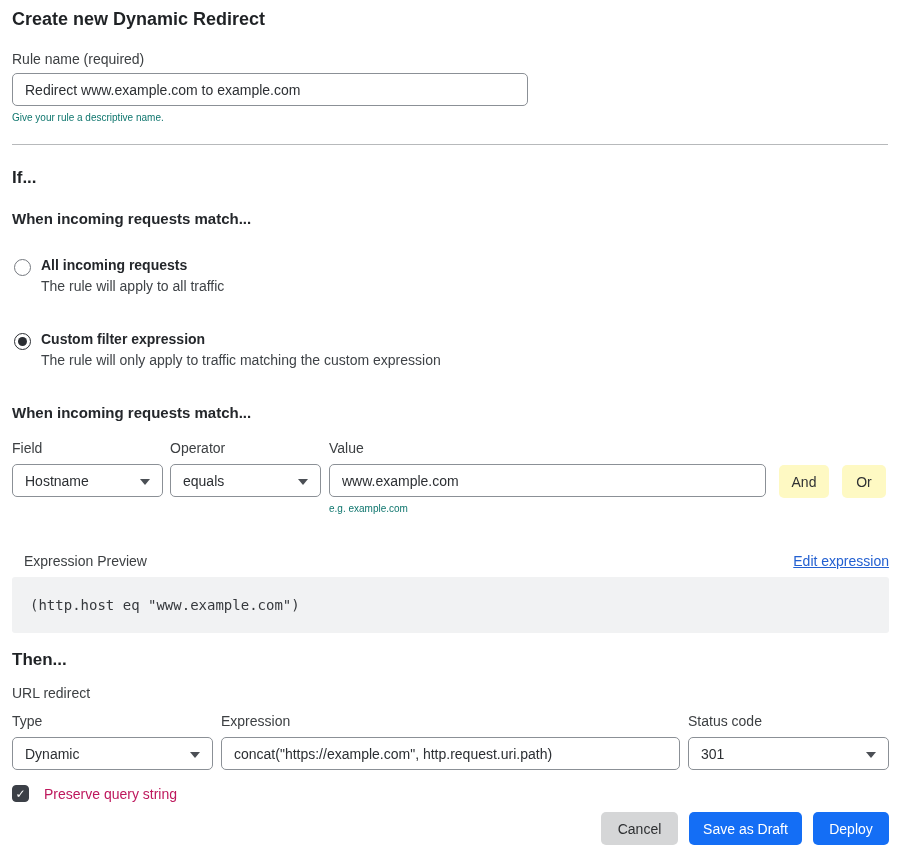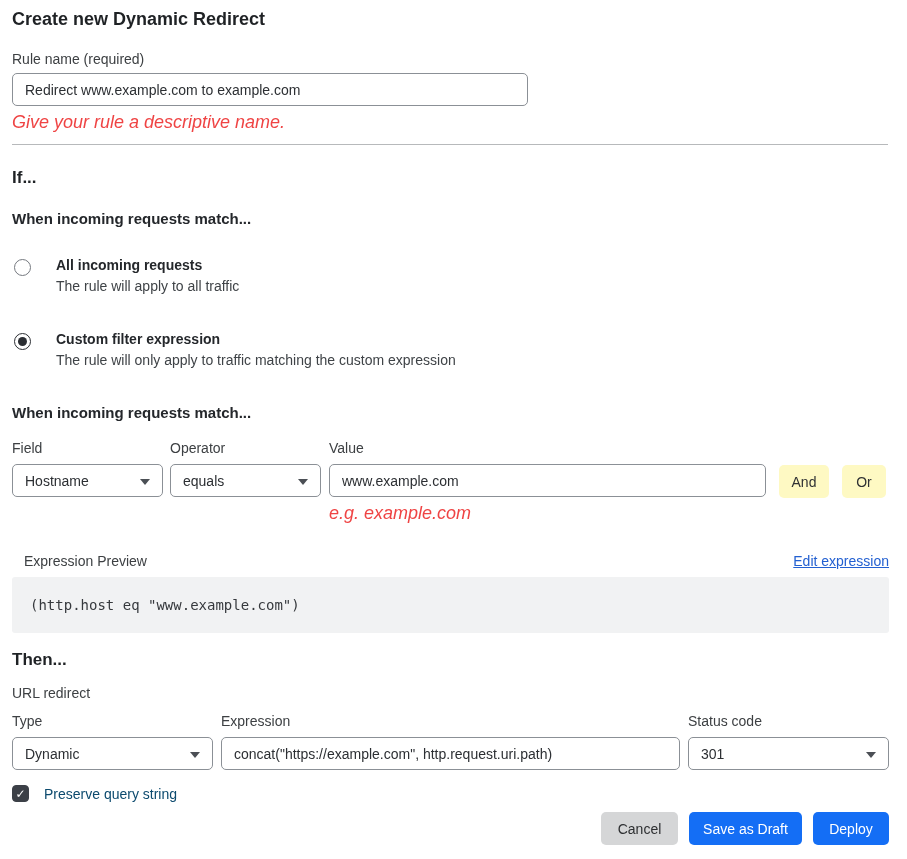--- a/index.html
+++ b/index.html
@@ -11,41 +11,41 @@
     background: #ffffff;
     font-family: "Liberation Sans", "DejaVu Sans", sans-serif;
     color: #2c2f33;
     overflow: hidden;
   }
   .title {
     position: absolute; left: 12px; top: 9px;
     font-size: 18px; font-weight: 700; color: #1f2225;
   }
   .lbl { font-size: 14px; color: #3d4043; display: block; }
-  .helper { font-size: 18px; color: #ef4444; font-style: italic; }
+  .helper { font-size: 10px; color: #0f766e; }
   .txt {
     font-family: "Liberation Sans", "DejaVu Sans", sans-serif;
     font-size: 14px; color: #2c2f33;
     border: 1px solid #8b9096; border-radius: 5px;
     height: 33px; padding: 8px 12px; background: #fff; outline: none;
     display: block; width: 100%;
   }
   .rule-lbl { position: absolute; left: 12px; top: 51px; }
   .rule-input { position: absolute; left: 12px; top: 73px; width: 516px; }
   .rule-helper { position: absolute; left: 12px; top: 112px; }
   .divider {
     position: absolute; left: 12px; top: 144px; width: 876px; height: 0;
     border-top: 1px solid #b7b9bb;
   }
   .h-if { position: absolute; left: 12px; top: 168px; font-size: 17px; font-weight: 700; color: #1f2225; }
   .h-match { position: absolute; left: 12px; font-size: 15px; font-weight: 700; color: #24272b; }
   .h-match.m1 { top: 210px; }
   .h-match.m2 { top: 404px; }
 
-  .radio-row { position: absolute; left: 14px; display: flex; gap: 25px; cursor: pointer; }
+  .radio-row { position: absolute; left: 14px; display: flex; gap: 10px; cursor: pointer; }
   .radio-row.r1 { top: 257px; }
   .radio-row.r2 { top: 331px; }
   .radio {
     width: 17px; height: 17px; border-radius: 50%;
     border: 1.5px solid #75797f; background: #fff; margin-top: 2px; flex: 0 0 auto;
     display: flex; align-items: center; justify-content: center;
   }
   .radio.checked { border-color: #2b2e33; }
   .radio.checked::after {
     content: ""; width: 9px; height: 9px; border-radius: 50%; background: #2b2e33;
@@ -104,21 +104,21 @@
   .checkbox {
     width: 17px; height: 17px; border-radius: 4px;
     border: 1.5px solid #75797f; background: #fff;
     display: flex; align-items: center; justify-content: center;
   }
   .checkbox .check-glyph { display: none; }
   .checkbox.checked { background: #3c4047; border-color: #3c4047; }
   .checkbox.checked .check-glyph {
     display: block; color: #ffffff; font-size: 12px; font-weight: 700; line-height: 1;
   }
-  .check-lbl { font-size: 14px; color: #0c4a6e; }
+  .check-lbl { font-size: 14px; color: #be185d; }
 
   .footer { position: absolute; right: 18px; top: 812px; display: flex; gap: 11px; }
   .btn {
     height: 33px; border: none; border-radius: 5px;
     font-family: inherit; font-size: 14px; cursor: pointer;
     display: flex; align-items: center; justify-content: center;
   }
   .btn-cancel { width: 77px; background: var(--secondary-button, #d5d6d7); color: #2d2f31; }
   .btn-blue { background: var(--primary-button, #146ef5); color: #ffffff; }
   .btn-save { width: 113px; }

